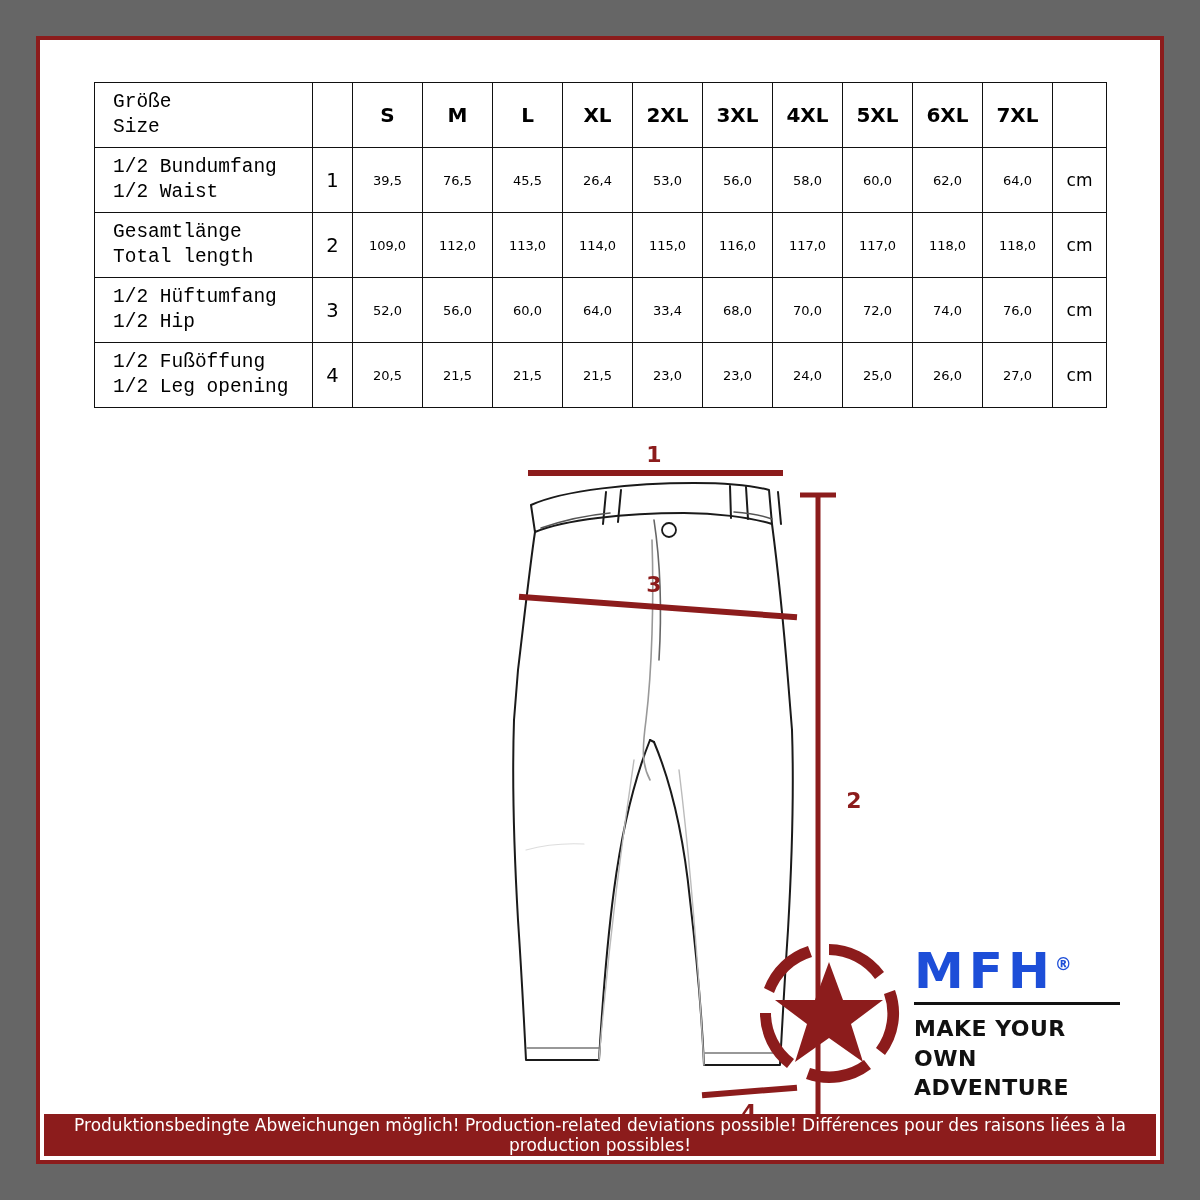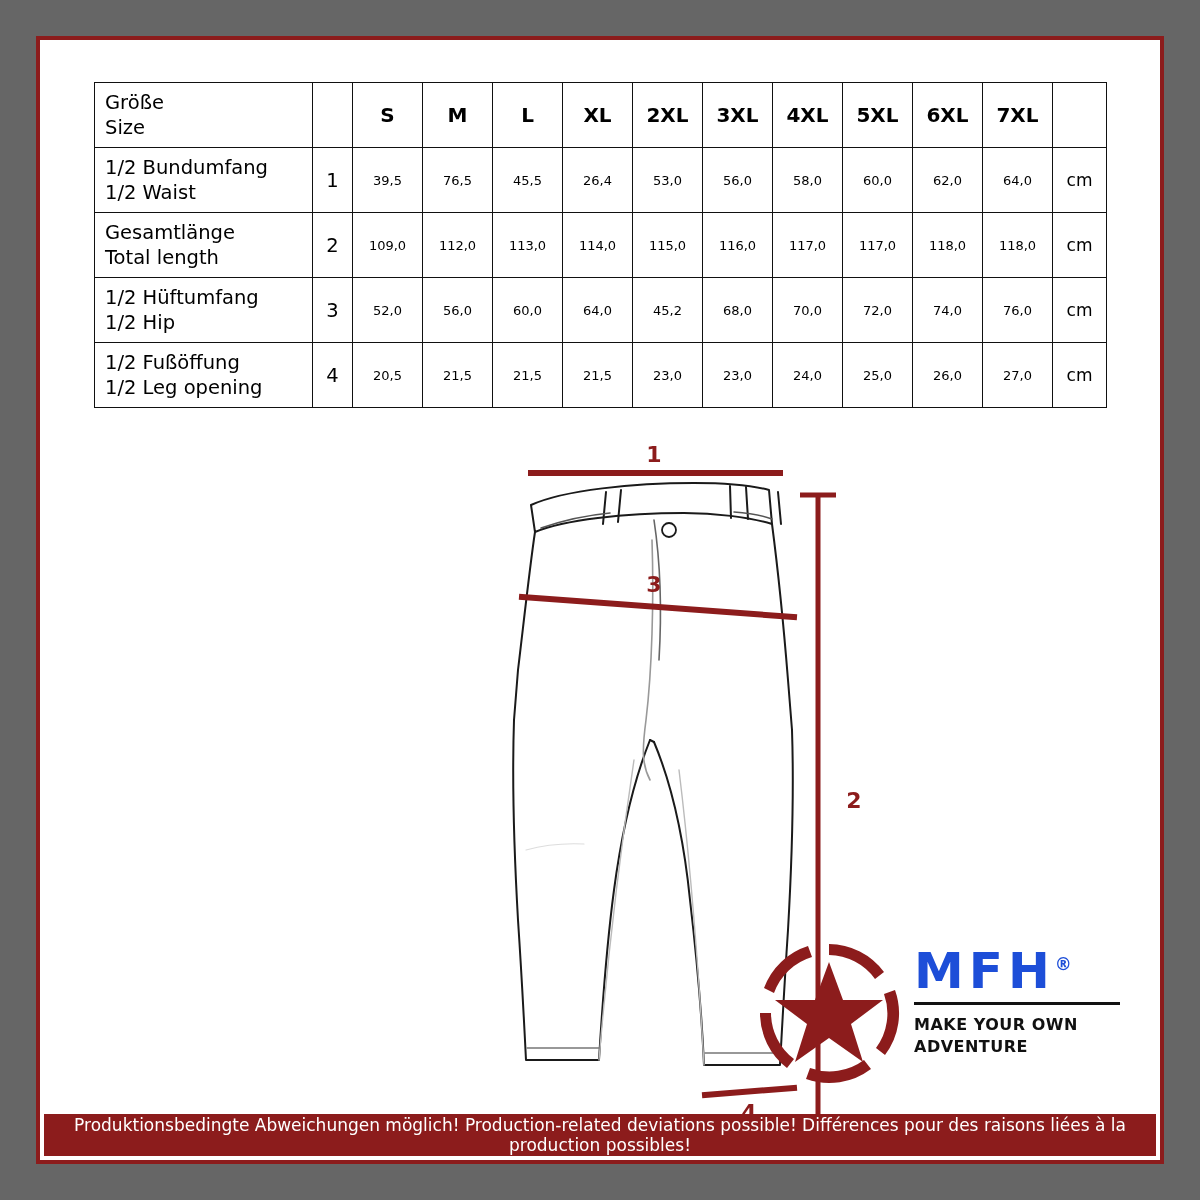--- a/index.html
+++ b/index.html
@@ -47,23 +47,24 @@
     font-size: 19px;
     color: #000;
     text-align: center;
     vertical-align: middle;
     padding: 0;
     font-weight: normal;
     height: 64px;
   }
   table.size-table td.label {
     text-align: left;
-    padding-left: 10px;
+    padding-left: 18px;
     line-height: 1.3;
     font-size: 19.5px;
+    font-family: Liberation Mono, monospace;
   }
   table.size-table td.label .de { display: block; }
   table.size-table td.label .en { display: block; }
   table.size-table th.sizehdr {
     font-weight: bold;
     font-size: 20px;
   }
   table.size-table td.num { font-size: 13px; }
   table.size-table td.idx { font-size: 19.5px; }
   table.size-table td.unit { font-size: 17px; }
@@ -119,21 +120,21 @@
   #logo .rule {
     margin-top: 6px;
     width: 206px;
     height: 3px;
     background: #111;
   }
   #logo .tagline {
     margin-top: 9px;
     font-family: "DejaVu Sans", sans-serif;
     font-weight: bold;
-    font-size: 16px;
+    font-size: 22px;
     color: #111;
     letter-spacing: 0.5px;
     line-height: 1.35;
   }
 
   
   #footer {
     position: absolute;
     left: 4px;
     right: 4px;
@@ -235,21 +236,21 @@
           <tr>
             <td class="label">
               <span class="de">1/2 Hüftumfang</span>
               <span class="en">1/2 Hip</span>
             </td>
             <td class="idx">3</td>
             <td class="num">52,0</td>
             <td class="num">56,0</td>
             <td class="num">60,0</td>
             <td class="num">64,0</td>
-            <td class="num">45,2</td>
+            <td class="num">33,4</td>
             <td class="num">68,0</td>
             <td class="num">70,0</td>
             <td class="num">72,0</td>
             <td class="num">74,0</td>
             <td class="num">76,0</td>
             <td class="unit">cm</td>
           </tr>
 
           <tr>
             <td class="label">

